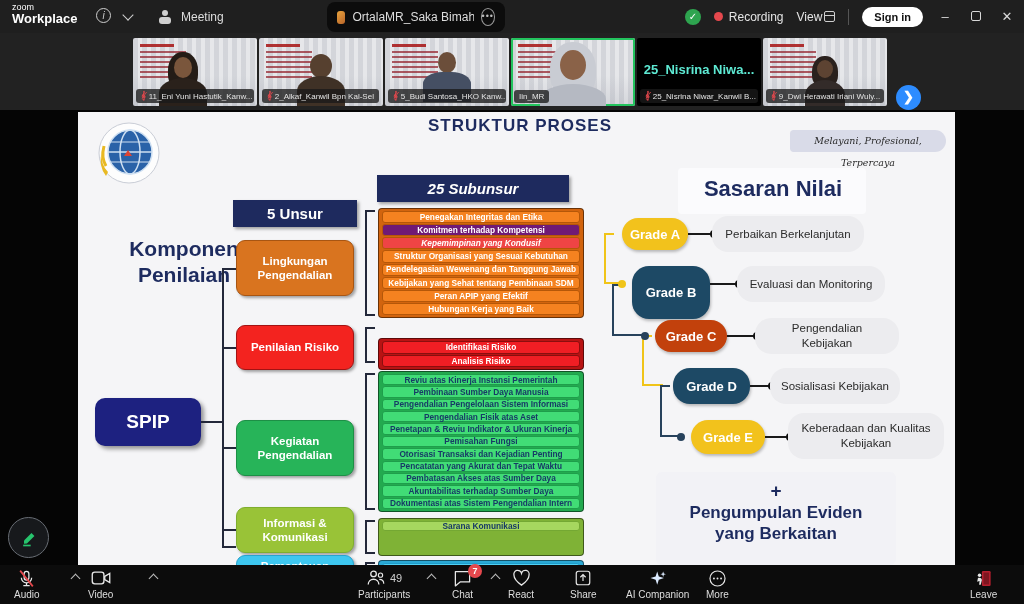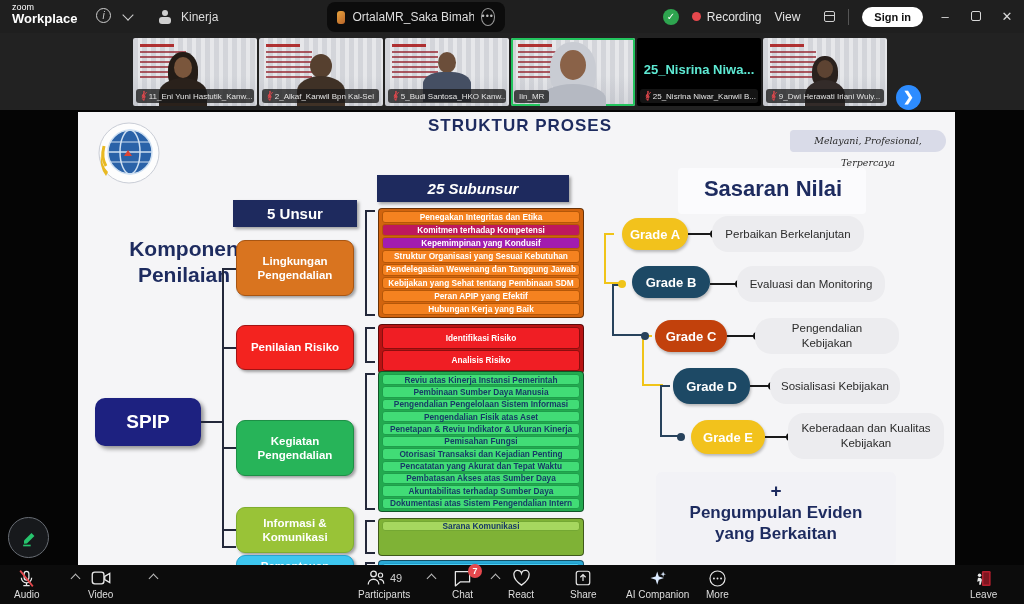--- a/index.html
+++ b/index.html
@@ -16,21 +16,21 @@
   .tab { position:absolute; top:0; height:33px; display:flex; align-items:center; gap:7px; font-size:12px; color:#ddd; padding:0 10px; }
   .tab.screen { background:#0c0c0c; border-radius:8px; top:2px; height:30px; }
   .ppl-ico { width:16px; height:14px; position:relative; }
   .ppl-ico i { position:absolute; background:#cfcfcf; border-radius:50%; }
   .screen-ico { width:13px; height:13px; border-radius:3px; background:linear-gradient(135deg,#e8a33d,#b9652a); }
   .tab-more { width:18px; height:18px; border:1.2px solid #9a9a9a; border-radius:50%; color:#bbb; font-size:9px; line-height:15px; text-align:center; letter-spacing:1px; }
   #tb-right { position:absolute; right:8px; top:0; height:33px; display:flex; align-items:center; gap:13px; }
   .shield { width:16px; height:16px; border-radius:50%; background:#2ea44f; color:#fff; font-size:10px; text-align:center; line-height:16px; }
   .rec { display:flex; align-items:center; gap:6px; font-size:12px; color:#e4e4e4; }
   .rec-dot { width:9px; height:9px; border-radius:50%; background:#e5484d; }
-  .view { display:flex; align-items:center; gap:24px; font-size:12px; color:#e4e4e4; }
+  .view { display:flex; align-items:center; gap:2px; font-size:12px; color:#e4e4e4; }
   .grid-ico { width:11px; height:11px; border:1.2px solid #cfcfcf; border-radius:2px; position:relative; }
   .grid-ico::before { content:''; position:absolute; left:0; right:0; top:3px; border-top:1.2px solid #cfcfcf; }
   .vsep { width:1px; height:16px; background:#555; }
   .signin { background:#fff; color:#111; font-size:11px; font-weight:bold; border-radius:12px; padding:4px 12px; }
   .winbtn { color:#d8d8d8; font-size:13px; width:18px; text-align:center; }
   .maxi { width:10px; height:10px; border:1.2px solid #d8d8d8; border-radius:2px; }
 
   
   #strip { position:absolute; left:0; top:33px; width:1024px; height:77px; background:#222; }
   .tile { position:absolute; top:5px; width:124px; height:68px; background:#dfe0e4; overflow:hidden; border-radius:2px;
@@ -79,42 +79,42 @@
   #komponen { position:absolute; left:4px; top:124px; width:204px; text-align:center; font-size:21px; font-weight:800; line-height:1.25; }
   #spip { position:absolute; left:17px; top:286px; width:106px; height:48px; background:#1d2180; border-radius:10px; color:#fff;
           font-weight:800; font-size:19px; text-align:center; line-height:48px; box-shadow:3px 3px 4px rgba(0,0,0,.4); }
   .unsur-box { position:absolute; left:158px; width:118px; border-radius:9px; color:#fff; font-weight:bold; font-size:11.5px;
                display:flex; align-items:center; justify-content:center; text-align:center; padding:2px 6px; line-height:1.25;
                box-shadow:2px 2px 3px rgba(0,0,0,.35); border:1px solid rgba(0,0,0,.25); }
   .u0 { top:128px; height:56px; } .u1 { top:213px; height:45px; } .u2 { top:308px; height:56px; }
   .u3 { top:395px; height:46px; } .u4 { top:443px; height:22px; }
   .sgroup { position:absolute; left:300px; width:206px; border:1px solid rgba(0,0,0,.5); border-radius:4px; padding:2px 3px;
             display:flex; flex-direction:column; gap:1px; }
-  .sg0 { top:96px; height:110px; } .sg1 { top:212px; height:50px; } .sg2 { top:259px; height:141px; }
+  .sg0 { top:96px; height:110px; } .sg1 { top:226px; height:32px; } .sg2 { top:259px; height:141px; }
   .sg3 { top:406px; height:38px;gap:32px; } .sg4 { top:448px; height:14px; }
   .sitem { flex:1; display:flex; align-items:center; justify-content:center; border-radius:3px; border:1px solid;
            font-size:8.3px; font-weight:bold; text-align:center; line-height:1; white-space:nowrap; }
   .bracket { position:absolute; width:10px; border-left:2px solid #23283a; border-top:2px solid #23283a; border-bottom:2px solid #23283a; }
   .bk0 { left:287px; top:98px; height:106px; } .bk1 { left:287px; top:215px; height:36px; }
   .bk2 { left:287px; top:261px; height:137px; } .bk3 { left:287px; top:408px; height:34px; }
   .bk4 { left:287px; top:450px; height:10px; }
   .line { position:absolute; background:#23283a; }
   
   .brace-v { left:144px; top:156px; width:2px; height:280px; }
   .stub { height:2px; width:14px; left:144px; }
   .st0 { top:156px; } .st1 { top:235px; } .st2 { top:335px; } .st3 { top:417px; } .st4 { top:434px; }
   .spip-stub { left:123px; top:309px; width:23px; height:2px; }
 
   
   #sasaran-card { position:absolute; left:600px; top:56px; width:188px; height:46px; background:#fbfbfd; border-radius:4px; }
   #sasaran-title { position:absolute; left:585px; top:64px; width:220px; text-align:center; font-size:22px; font-weight:800; }
   .grade-pill { position:absolute; border-radius:17px; color:#fff; font-weight:bold; font-size:13px; display:flex;
                 align-items:center; justify-content:center; box-shadow:1px 2px 3px rgba(0,0,0,.25); }
   .gp0 { left:544px; top:106px; width:66px; height:32px; }
-  .gp1 { left:554px; top:154px; width:78px; height:32px; }
+  .gp1 { left:554px; top:154px; width:78px; height:53px; }
   .gp2 { left:577px; top:208px; width:72px; height:32px; }
   .gp3 { left:595px; top:256px; width:77px; height:36px; }
   .gp4 { left:613px; top:308px; width:74px; height:34px; }
   .grade-box { position:absolute; background:#ececef; border-radius:16px; color:#2b2b2b; font-size:11.5px;
                display:flex; align-items:center; justify-content:center; text-align:center; line-height:1.3; padding:2px 10px; }
   .gb0 { left:634px; top:104px; width:152px; height:36px; }
   .gb1 { left:659px; top:154px; width:148px; height:36px; }
   .gb2 { left:677px; top:206px; width:144px; height:36px; }
   .gb3 { left:692px; top:256px; width:130px; height:36px; }
   .gb4 { left:710px; top:301px; width:156px; height:46px; }
@@ -163,21 +163,21 @@
     <span class="b1">zoom</span>
     <span class="b2">Workplace</span>
   </div>
   <div class="tb-ico info-circ" style="left:96px;">i</div>
   <div class="tb-ico chev-down" style="left:124px; top:11px;"></div>
   <div class="tab" style="left:148px;">
     <span class="ppl-ico">
       <i style="left:4px;top:0;width:6px;height:6px;"></i>
         <i style="left:1px;top:7px;width:12px;height:7px;border-radius:3px;"></i>
     </span>
-    <span>Kinerja</span>
+    <span>Meeting</span>
   </div>
   <div class="tab screen" style="left:327px; width:178px;">
     <span class="screen-ico"></span>
     <span style="overflow:hidden;white-space:nowrap;max-width:128px;">OrtalaMR_Saka Bimahendra's scre</span>
     <span class="tab-more">•••</span>
   </div>
   <div id="tb-right">
     <span class="shield">✓</span>
     <span class="rec">
       <span class="rec-dot"></span>
@@ -302,22 +302,22 @@
     <div id="unsur-col">
         <div class="unsur-box u0" style="background: rgb(217, 116, 31); border-color: rgb(168, 85, 18);">Lingkungan Pengendalian</div>
         <div class="unsur-box u1" style="background: rgb(243, 35, 31); border-color: rgb(163, 19, 19);">Penilaian Risiko</div>
         <div class="unsur-box u2" style="background: rgb(39, 180, 89); border-color: rgb(29, 143, 70);">Kegiatan Pengendalian</div>
         <div class="unsur-box u3" style="background: rgb(153, 195, 55); border-color: rgb(127, 174, 46);">Informasi &amp; Komunikasi</div>
         <div class="unsur-box u4" style="background: rgb(62, 199, 240); border-color: rgb(40, 163, 204);">Pemantauan</div>
       </div>
     <div id="subunsur-col">
         <div class="sgroup sg0" style="background: rgb(210, 100, 14);">
           <div class="sitem" style="background: rgb(245, 130, 32); border-color: rgb(181, 87, 8); color: rgb(255, 255, 255);">Penegakan Integritas dan Etika</div>
-          <div class="sitem" style="background: #be185d; border-color: rgb(181, 87, 8); color: rgb(255, 255, 255);">Komitmen terhadap Kompetensi</div>
-          <div class="sitem" style="background: #a21caf; border-color: rgb(181, 87, 8); color: rgb(255, 255, 255);">Kepemimpinan yang Kondusif</div>
+          <div class="sitem" style="background: #701a75; border-color: rgb(181, 87, 8); color: rgb(255, 255, 255);">Komitmen terhadap Kompetensi</div>
+          <div class="sitem" style="background: #ef4444; border-color: rgb(181, 87, 8); color: rgb(255, 255, 255); font-style: italic;">Kepemimpinan yang Kondusif</div>
           <div class="sitem" style="background: rgb(245, 130, 32); border-color: rgb(181, 87, 8); color: rgb(255, 255, 255);">Struktur Organisasi yang Sesuai Kebutuhan</div>
           <div class="sitem" style="background: rgb(245, 130, 32); border-color: rgb(181, 87, 8); color: rgb(255, 255, 255);">Pendelegasian Wewenang dan Tanggung Jawab</div>
           <div class="sitem" style="background: rgb(245, 130, 32); border-color: rgb(181, 87, 8); color: rgb(255, 255, 255);">Kebijakan yang Sehat tentang Pembinaan SDM</div>
           <div class="sitem" style="background: rgb(245, 130, 32); border-color: rgb(181, 87, 8); color: rgb(255, 255, 255);">Peran APIP yang Efektif</div>
           <div class="sitem" style="background: rgb(245, 130, 32); border-color: rgb(181, 87, 8); color: rgb(255, 255, 255);">Hubungan Kerja yang Baik</div>
         </div>
         <div class="sgroup sg1" style="background: rgb(184, 19, 19);">
           <div class="sitem" style="background: rgb(240, 30, 36); border-color: rgb(139, 14, 14); color: rgb(255, 255, 255);">Identifikasi Risiko</div>
           <div class="sitem" style="background: rgb(240, 30, 36); border-color: rgb(139, 14, 14); color: rgb(255, 255, 255);">Analisis Risiko</div>
         </div>

